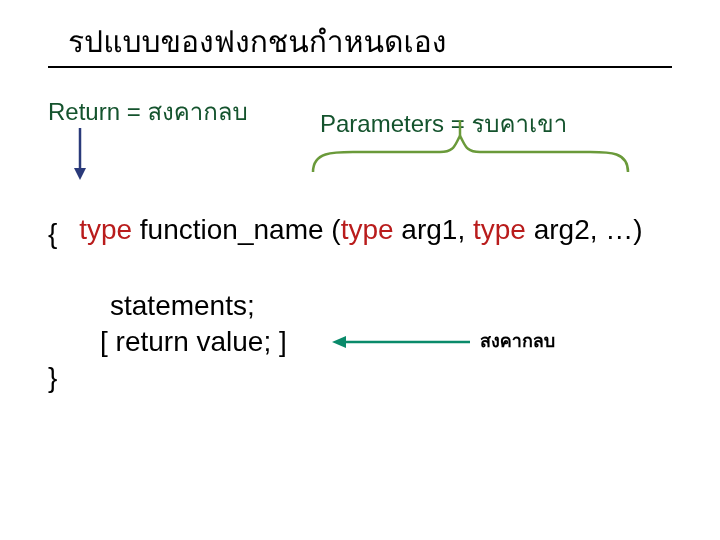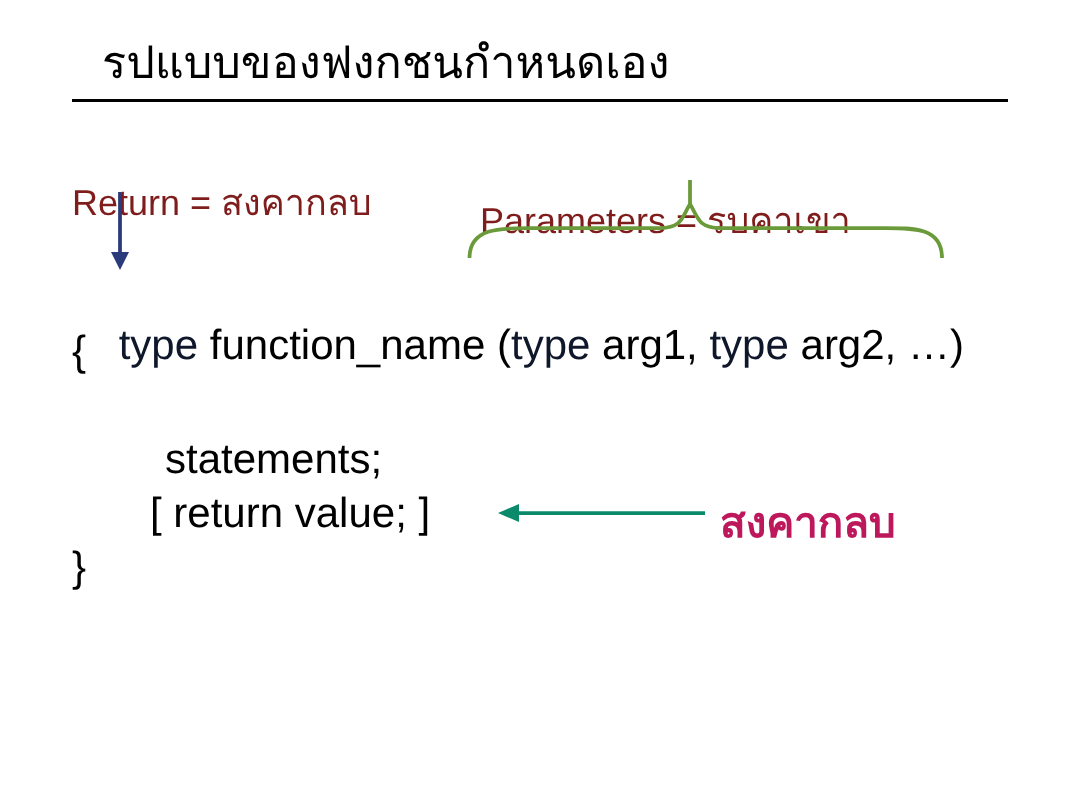--- a/index.html
+++ b/index.html
@@ -30,47 +30,46 @@
     position: absolute;
     left: 48px;
     top: 66px;
     width: 624px;
     height: 0;
     border-top: 2px solid #000;
   }
   .label {
     position: absolute;
     font-size: 24px;
-    color: #7f1d1d;
-    margin-top: 23px;
+    color: #14532d;
   }
   .return-label { left: 48px; top: 92px; }
   .params-label { left: 320px; top: 104px; }
 
   .code {
     position: absolute;
     left: 48px;
     font-size: 28px;
     color: #000;
     white-space: pre;
   }
-  .code .kw { color: #0f172a; } 
+  .code .kw { color: #b91c1c; } 
   .ln1 { top: 182px; }
   .ln2 { top: 218px; }
   .ln3 { top: 254px; left: 110px; }
   .ln4 { top: 290px; left: 110px; }
   .ln5 { top: 326px; left: 100px; }
   .ln6 { top: 362px; }
 
   .send-back-label {
     position: absolute;
     left: 480px;
     top: 326px;
-    font-size: 28px;
-    color: #be185d;
+    font-size: 18px;
+    color: #000000;
     font-weight: bold;
   }
 
   svg.overlay {
     position: absolute;
     left: 0;
     top: 0;
     width: 720px;
     height: 540px;
     pointer-events: none;

